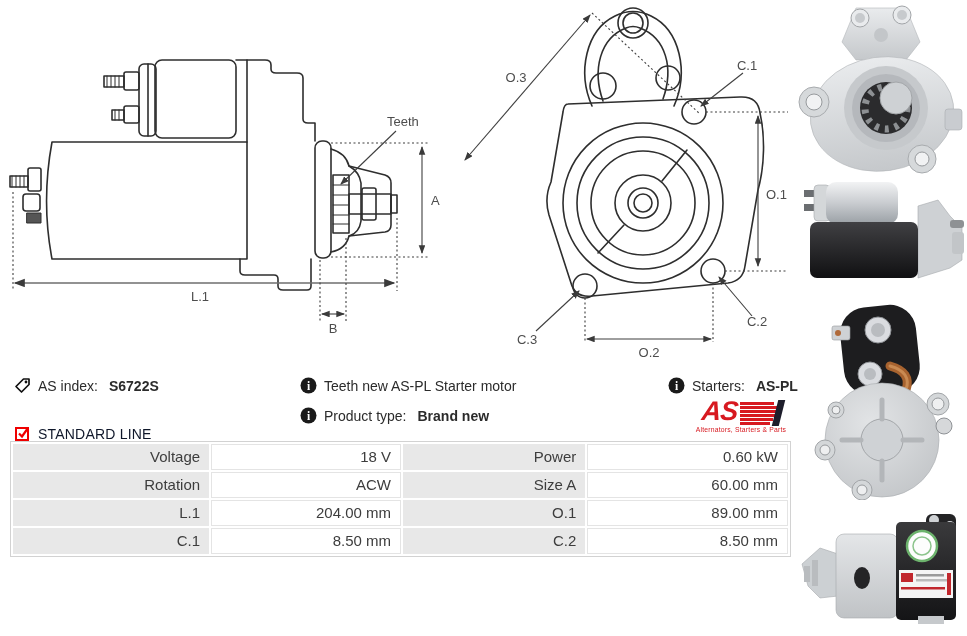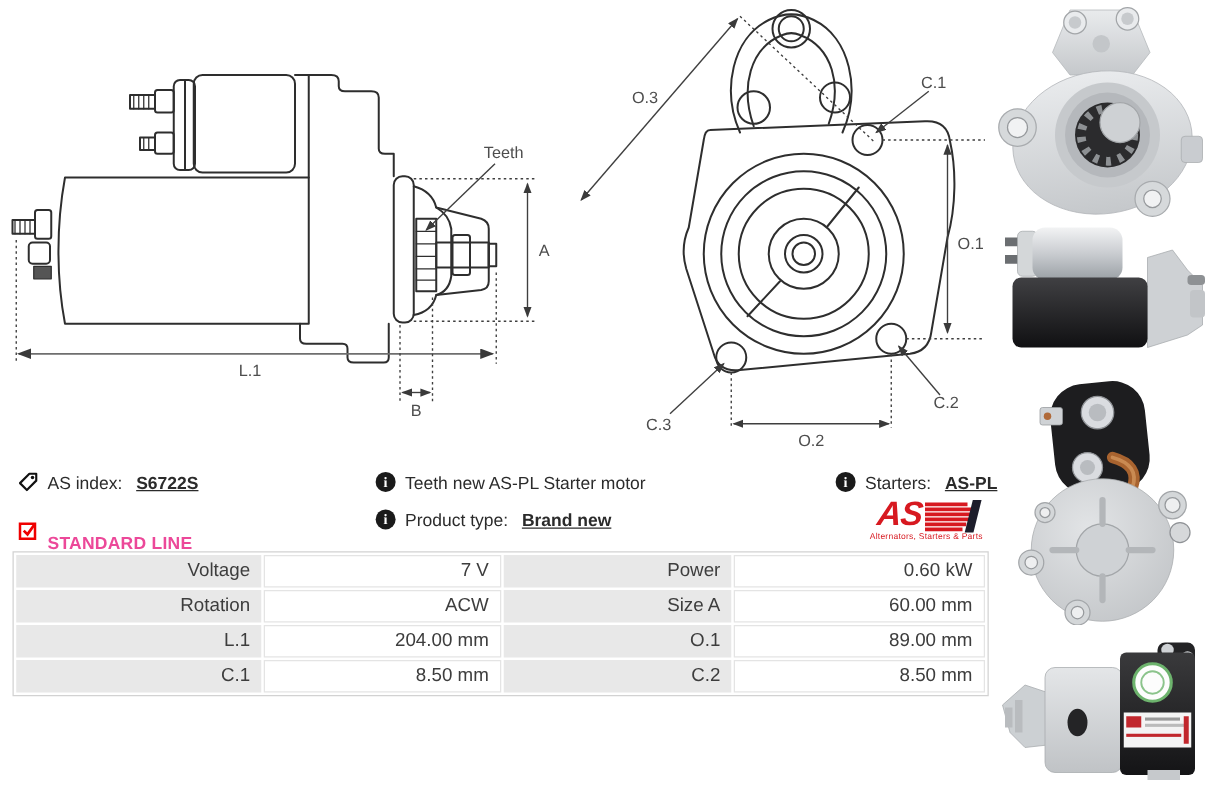--- a/index.html
+++ b/index.html
@@ -9,24 +9,24 @@
 
   
   .svg-abs { position:absolute; }
   .dim-label { font-family:"Liberation Sans", sans-serif; font-size:13px; fill:#4d4d4d; }
 
   
   .photos { position:absolute; left:795px; top:0; width:172px; height:636px; }
   .photo { position:absolute; cursor:pointer; }
 
   
-  .info-item { position:absolute; display:flex; align-items:center; gap:7px;
+  .info-item { position:absolute; display:flex; align-items:flex-end; gap:7px;
                font-size:14px; color:#2b2b2b; white-space:nowrap; }
-  .info-item .val { font-weight:bold; margin-left:4px;text-decoration:underline; }
-  .badge-red { color:#ec4899; font-weight:bold; letter-spacing:.2px;margin-top:20px; }
+  .info-item .val { font-weight:bold; margin-left:4px; }
+  .badge-red { color:#0f172a; font-weight:normal; letter-spacing:.2px;margin-top:20px; }
   .icon16 { width:17px; height:17px; flex:0 0 auto; }
 
   
   .as-logo { position:absolute; left:690px; top:394px; width:102px; text-align:center; }
   .as-logo .mark { display:flex; align-items:flex-end; justify-content:center; height:30px; }
   .as-logo .as-text { font-style:italic; font-weight:bold; font-size:27px; line-height:26px;
                       color:#d71920; letter-spacing:-1px; transform:skewX(-6deg); }
   .as-logo .stripes { position:relative; width:40px; height:22px; margin-left:2px; }
   .as-logo .stripes i { position:absolute; left:0; height:2.6px; background:#d71920; display:block; }
   .as-logo .slash { position:absolute; right:-2px; top:-2px; width:7px; height:26px;
@@ -342,21 +342,21 @@
   <table class="spec">
     <colgroup>
         <col style="width:25.5%">
         <col style="width:24.7%">
         <col style="width:23.7%">
         <col style="width:26.1%">
       </colgroup>
     <tbody>
       <tr>
         <td class="lbl">Voltage</td>
-        <td class="val">7 V</td>
+        <td class="val">18 V</td>
         <td class="lbl">Power</td>
         <td class="val">0.60 kW</td>
       </tr>
       <tr>
         <td class="lbl">Rotation</td>
         <td class="val">ACW</td>
         <td class="lbl">Size A</td>
         <td class="val">60.00 mm</td>
       </tr>
       <tr>

